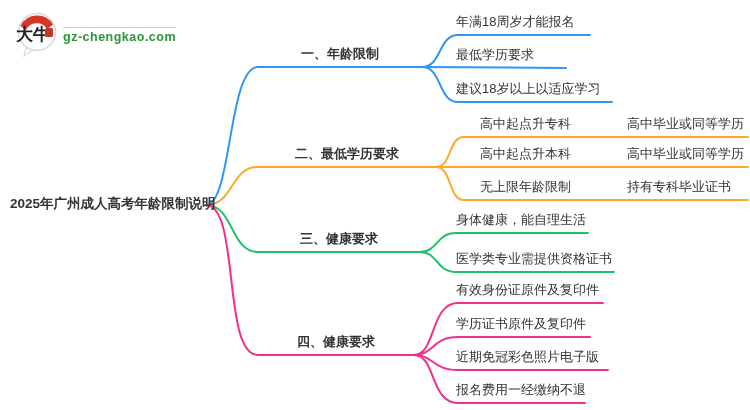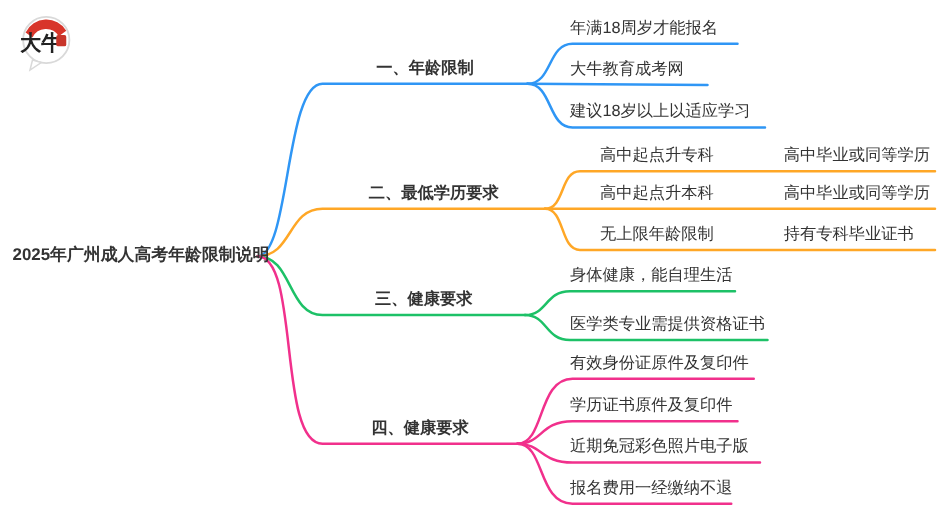--- a/index.html
+++ b/index.html
@@ -28,20 +28,21 @@
 
 <div class="logo">
   <svg class="logo-mark" viewBox="0 0 46 48">
     <circle cx="23" cy="22" r="18.5" fill="#ffffff" stroke="#d9d9d9" stroke-width="1.5"></circle>
     <path d="M6.5 16 A18.5 18.5 0 0 1 39 14.5 L33 19 A12 12 0 0 0 12 20 Z" fill="#d8352a"></path>
     <text x="19" y="30" font-size="17" font-weight="bold" fill="#222" text-anchor="middle" font-family="'DejaVu Sans',sans-serif">大牛</text>
     <rect x="31" y="18" width="8" height="9" rx="1.5" fill="#c8352a"></rect>
     <path d="M12 38 L10 46 L19 40 Z" fill="#ffffff" stroke="#d9d9d9" stroke-width="1.2"></path>
   </svg>
   <div class="logo-text">
+    <span class="logo-domain" style="color:#2c9639;">gz-chengkao.com</span>
   </div>
 </div>
 
 <svg class="map-svg" width="750" height="410" viewBox="0 0 750 410" fill="none" stroke-width="2" stroke-linecap="round">
 
   <g stroke="#2f96f5">
     <path d="M206,205 C232,205 228,67 258,67 L422,67"></path>
     <path d="M422,67 C442,67 438,35 458,35 L590,35"></path>
     <path d="M422,67 L566,68"></path>
     <path d="M422,67 C442,67 438,102 458,102 L612,102"></path>
@@ -66,21 +67,21 @@
     <path d="M414,355 C434,355 432,337 458,337 L590,337"></path>
     <path d="M414,355 C434,355 432,370 458,370 L608,370"></path>
     <path d="M414,355 C436,355 430,403 458,403 L585,403"></path>
   </g>
 </svg>
 
 <div class="node root-label" style="left:10px;top:195px;">2025年广州成人高考年龄限制说明</div>
 
 <div class="node branch-label" style="left:258px;top:45px;width:164px;">一、年龄限制</div>
 <div class="node" style="left:456px;top:13px;">年满18周岁才能报名</div>
-<div class="node" style="left:456px;top:46px;">大牛教育成考网</div>
+<div class="node" style="left:456px;top:46px;">最低学历要求</div>
 <div class="node" style="left:456px;top:80px;">建议18岁以上以适应学习</div>
 
 <div class="node branch-label" style="left:258px;top:145px;width:178px;">二、最低学历要求</div>
 <div class="node" style="left:480px;top:115px;">高中起点升专科</div>
 <div class="node" style="left:480px;top:145px;">高中起点升本科</div>
 <div class="node" style="left:480px;top:178px;">无上限年龄限制</div>
 <div class="node" style="left:627px;top:115px;">高中毕业或同等学历</div>
 <div class="node" style="left:627px;top:145px;">高中毕业或同等学历</div>
 <div class="node" style="left:627px;top:178px;">持有专科毕业证书</div>
 

